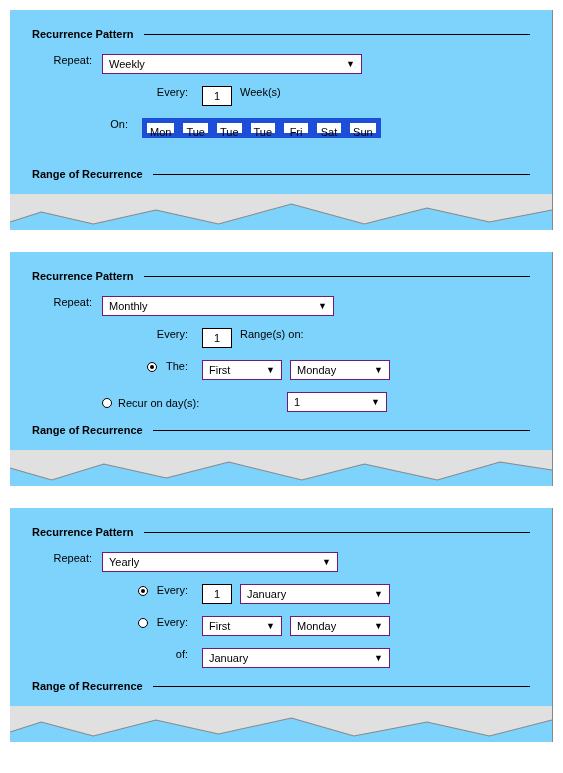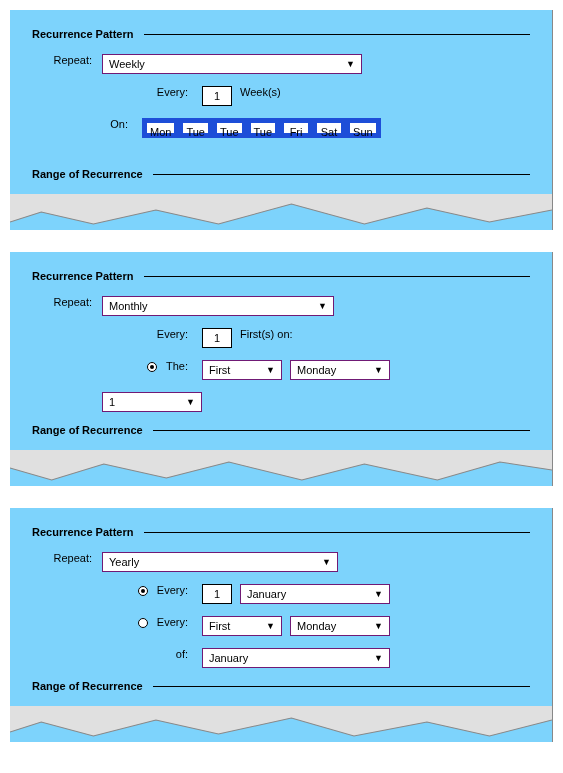--- a/index.html
+++ b/index.html
@@ -182,40 +182,44 @@
     <span class="select" style="width:232px">
       <span>Monthly</span>
       <span class="tri">▼</span>
     </span>
   </div>
 
   <div class="row indent">
     <span class="sub-label w-every">Every:</span>
     <span class="textbox">1</span>
     <span class="gap"></span>
-    <span>First(s) on:</span>
+    <span>Range(s) on:</span>
   </div>
 
   <div class="row indent">
     <span class="sub-label w-every">
       <span class="radio checked"></span>
       <span>The:</span>
     </span>
     <span class="select" style="width:80px">
       <span>First</span>
       <span class="tri">▼</span>
     </span>
     <span class="gap"></span>
     <span class="select" style="width:100px">
       <span>Monday</span>
       <span class="tri">▼</span>
     </span>
   </div>
 
   <div class="row indent">
+    <span style="display:inline-flex;align-items:center;width:185px">
+      <span class="radio"></span>
+      <span>Recur on day(s):</span>
+    </span>
     <span class="select" style="width:100px">
       <span>1</span>
       <span class="tri">▼</span>
     </span>
   </div>
 
   <div class="section-title">
     <span>Range of Recurrence</span>
     <span class="rule"></span>
   </div>

